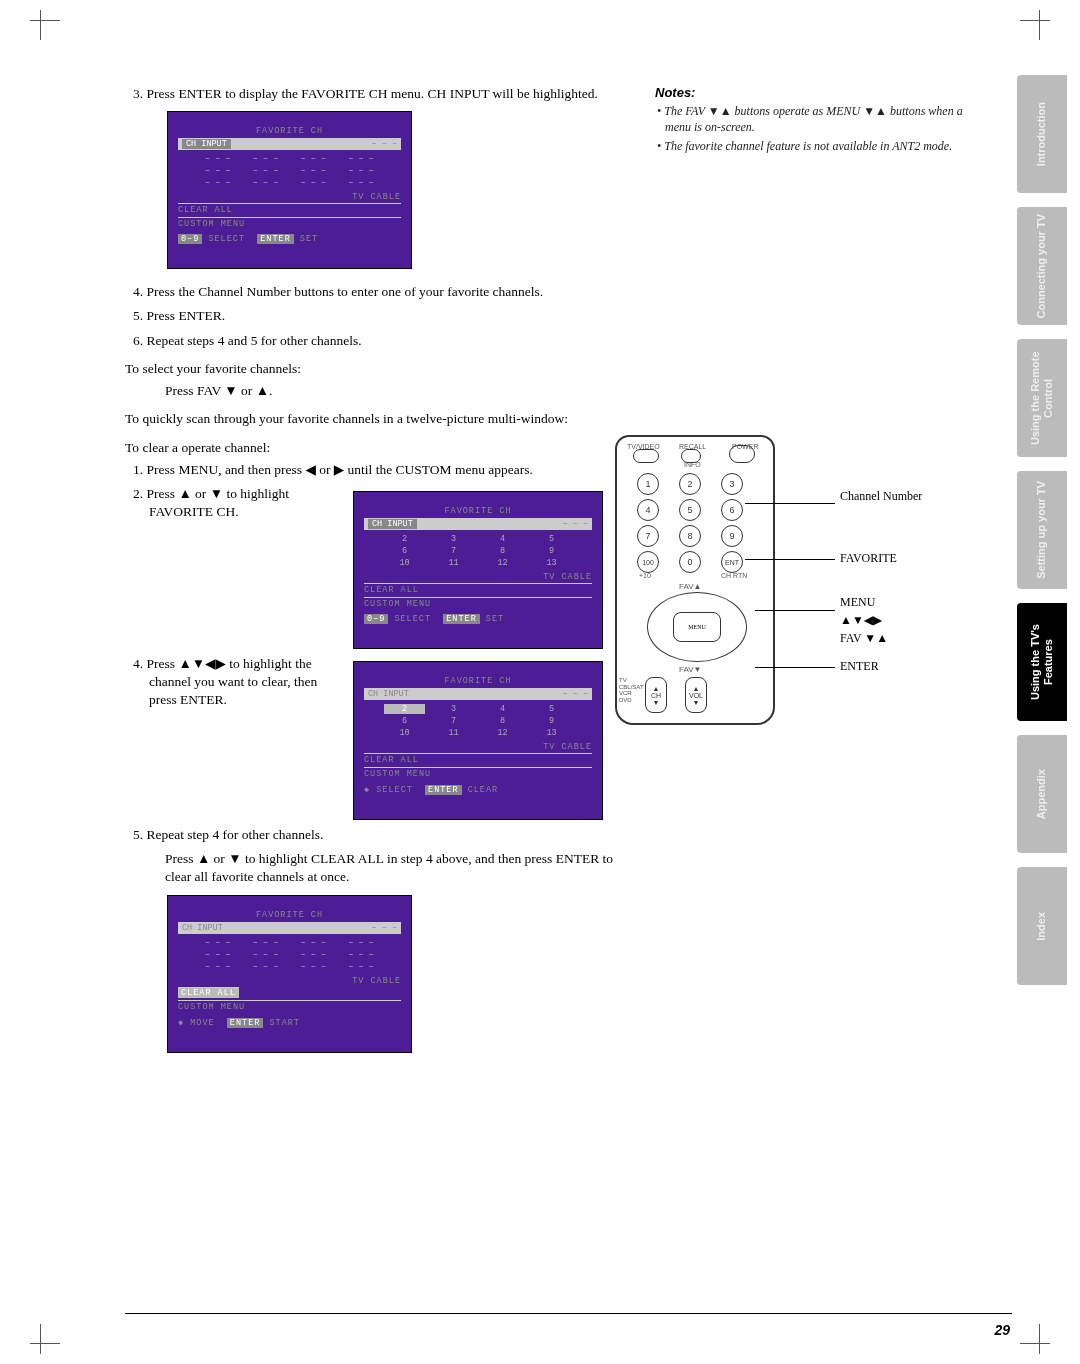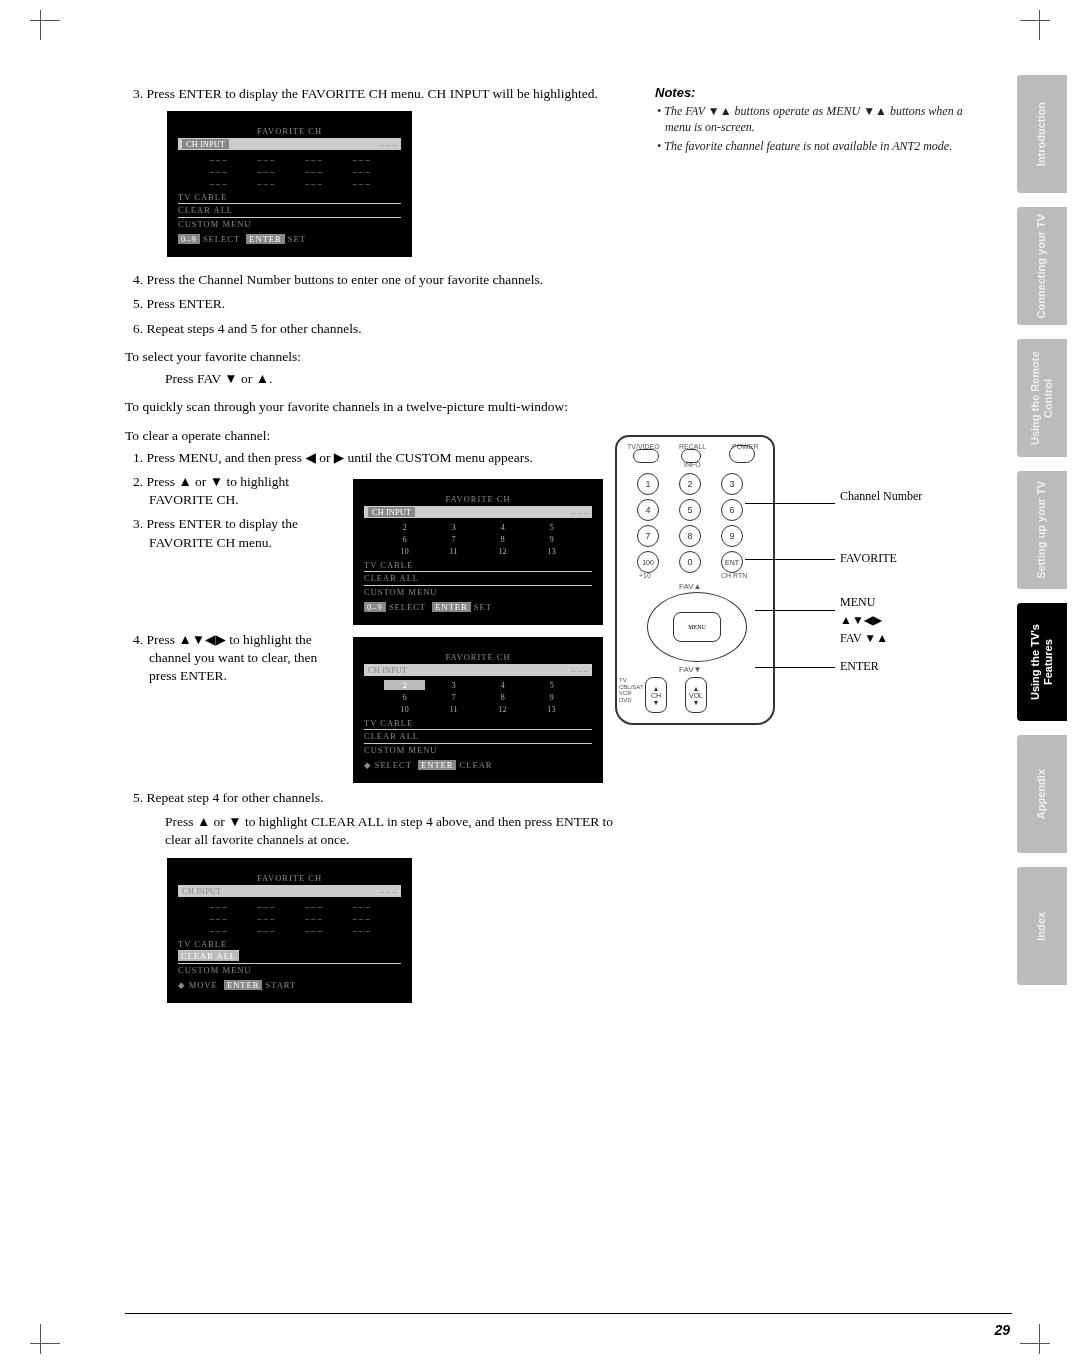--- a/index.html
+++ b/index.html
@@ -30,33 +30,33 @@
   .left-col { width: 495px; float: left; }
   .right-col { position:absolute; left: 530px; top:0; width: 330px; }
 
   .step { font-size: 13.5px; line-height: 1.35; margin: 0 0 6px 24px; text-indent: -16px; }
   .sub { font-size: 13.5px; line-height: 1.35; margin: 0 0 6px 40px; }
   .para { font-size: 13.5px; line-height:1.35; margin: 10px 0 4px 0; }
 
   .osd {
     border: 1.5px solid #000;
     width: 245px;
-    background: #000000;
+    background: #4c1d95;
     margin: 8px 0 14px 42px;
-    padding: 14px 10px 12px 10px;
-    font-family: Liberation Serif, serif;
+    padding: 14px 10px 24px 10px;
+    font-family: Liberation Mono, monospace;
     font-size: 8.5px;
     color: #888;
   }
   .osd .title { text-align:center; letter-spacing:1px; margin-bottom:2px; }
   .osd .bar { background:#ccc; padding:1px 4px; display:flex; justify-content:space-between; }
   .osd .bar .hl { background:#888; color:#fff; padding:0 4px; }
   .osd .grid { display:grid; grid-template-columns: repeat(4,1fr); gap:2px 8px; text-align:center; padding:4px 20px; }
   .osd .grid span { color:#aaa; }
-  .osd .cable { text-align:left; letter-spacing:1px; }
+  .osd .cable { text-align:right; letter-spacing:1px; }
   .osd .line { border-top:1px solid #ccc; margin:1px 0; padding:1px 0; letter-spacing:1px;}
   .osd .foot { margin-top:4px; letter-spacing:1px; }
   .osd .pill { background:#888; color:#fff; padding:0 3px; }
 
   .row2 { display:flex; gap:18px; align-items:flex-start; margin-bottom:6px;}
   .row2 .txt { width: 210px; }
   .row2 .osd { margin: 6px 0 0 0; width: 250px; }
 
   .notes-head { font-family: Arial, sans-serif; font-weight:bold; font-style:italic; font-size:13px; }
   .note-item { font-style: italic; font-size: 12px; line-height:1.35; margin:3px 0 3px 10px; text-indent:-8px; color:#222;}
@@ -127,21 +127,20 @@
     <p class="sub">Press FAV ▼ or ▲.</p>
 
     <p class="para">To quickly scan through your favorite channels in a twelve-picture multi-window:</p>
 
     <p class="para">To clear a operate channel:</p>
     <p class="step">1.  Press MENU, and then press ◀ or ▶ until the CUSTOM menu appears.</p>
 
     <div class="row2">
       <div class="txt">
         <p class="step" style="margin-left:24px">2.  Press ▲ or ▼ to highlight FAVORITE CH.</p>
-        <p class="step" style="margin-left:24px">3.  Press ENTER to display the FAVORITE CH menu.</p>
       </div>
       <div class="osd">
         <div class="title">FAVORITE CH</div>
         <div class="bar">
             <span class="hl">CH INPUT</span>
             <span>– – –</span>
           </div>
         <div class="grid">
           <span>2</span>
             <span>3</span>

